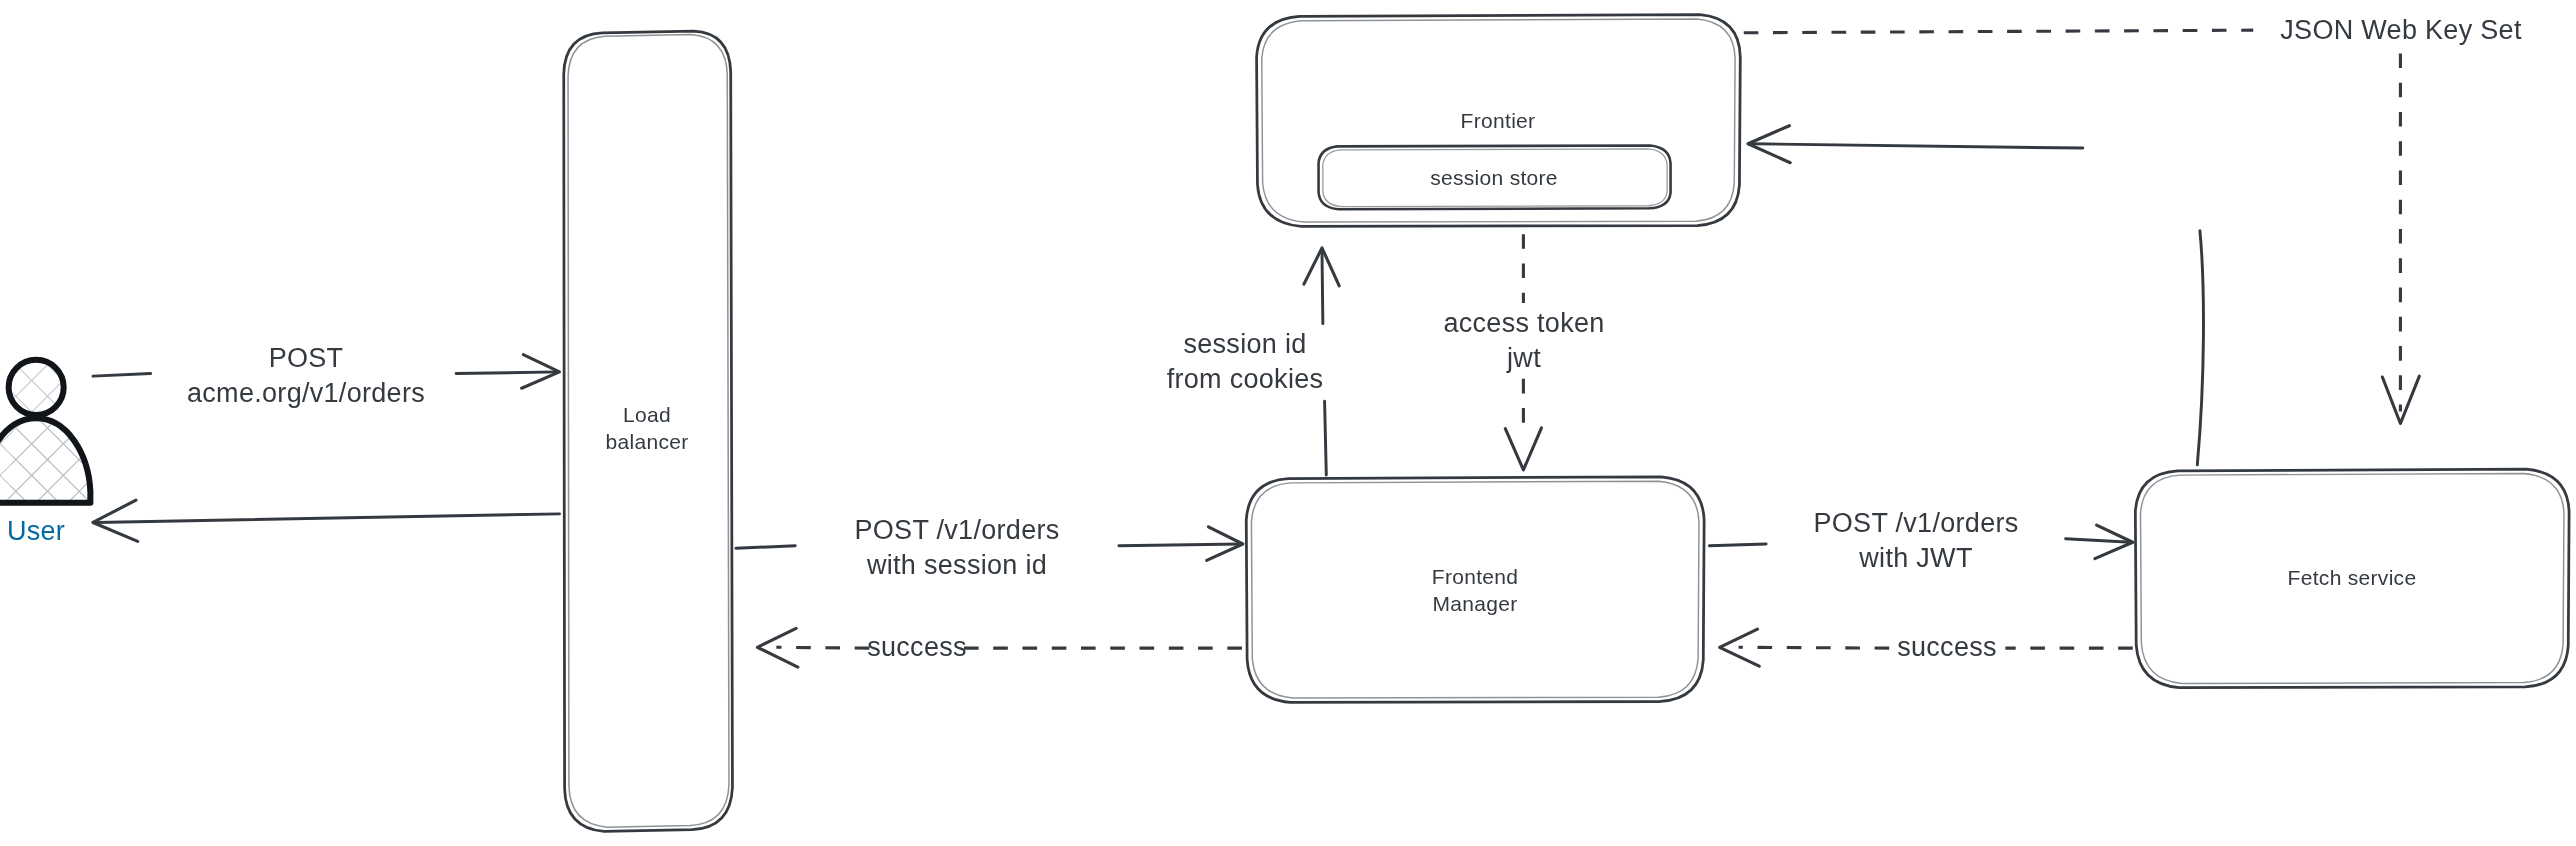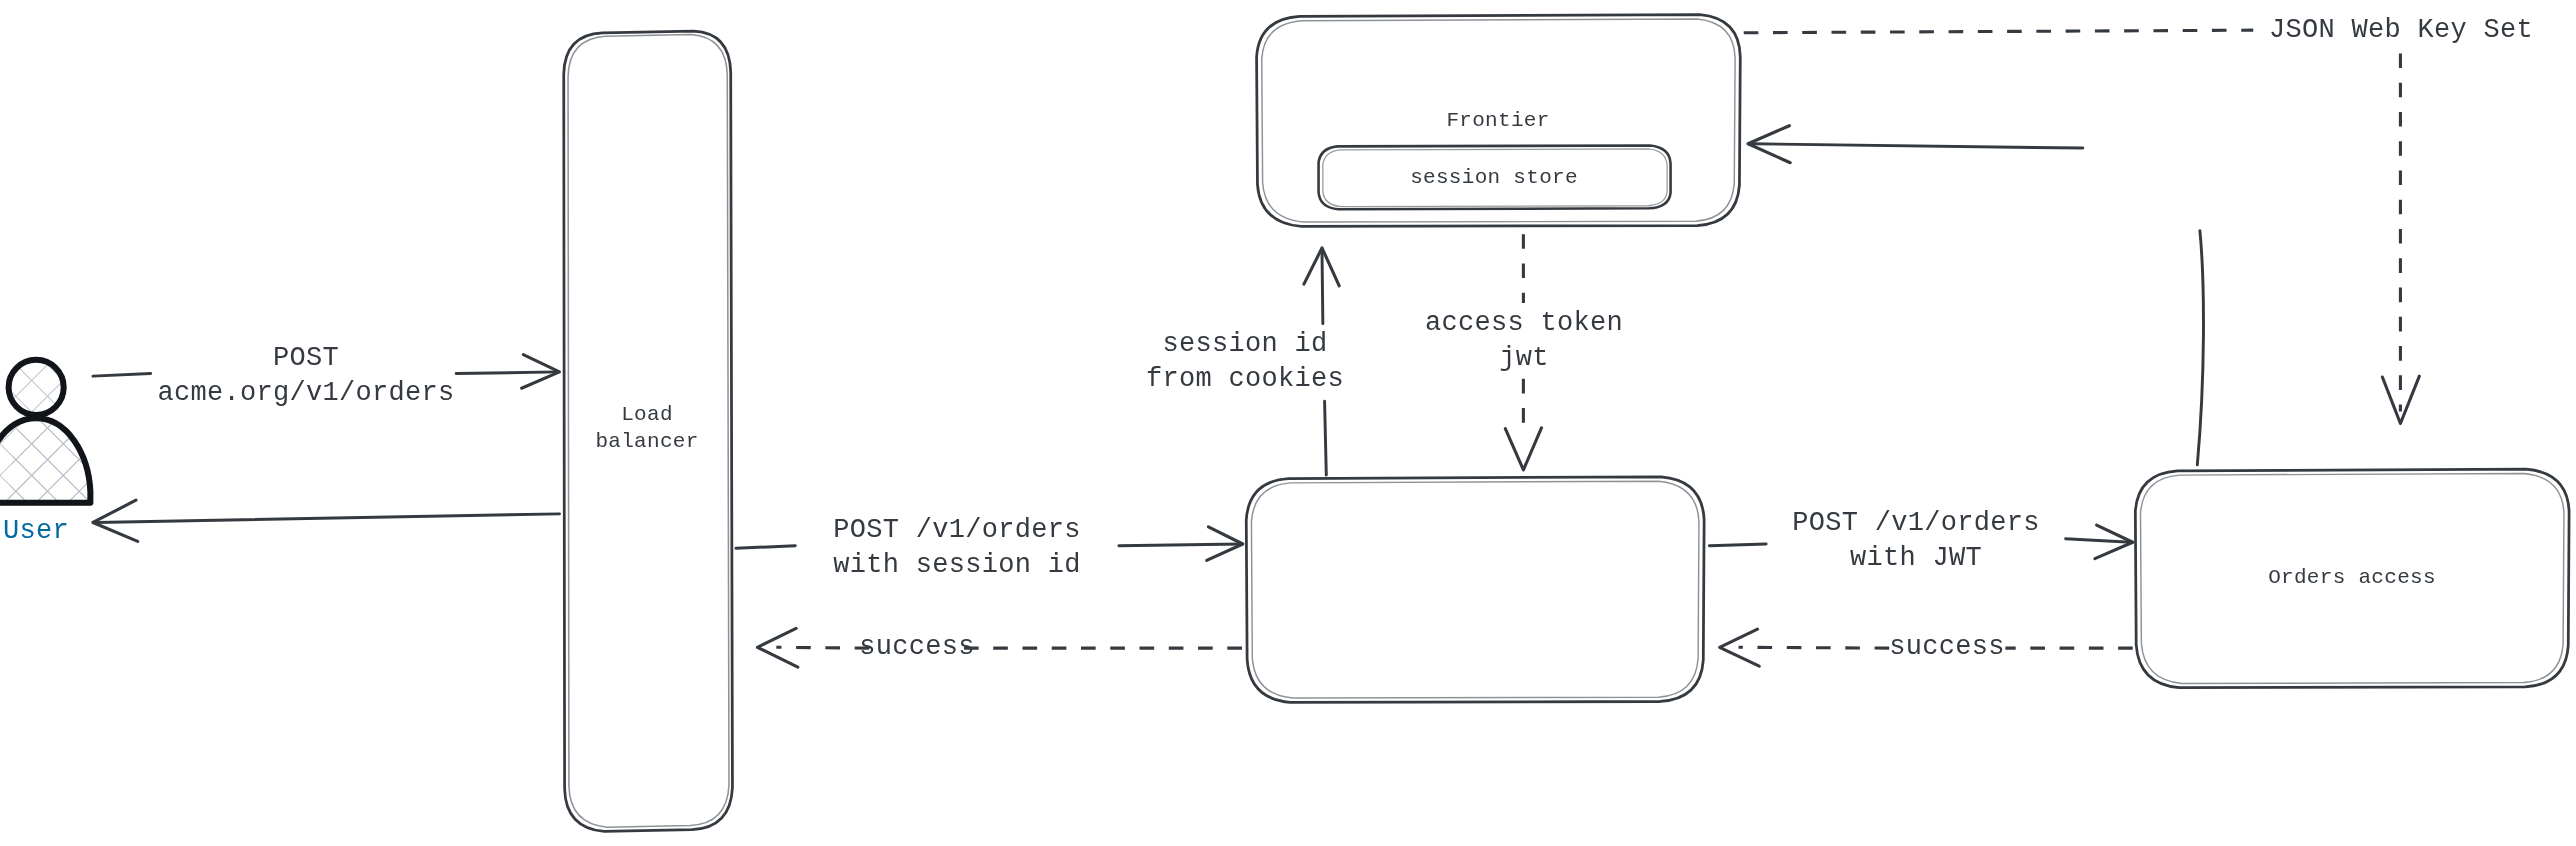--- a/index.html
+++ b/index.html
@@ -76,21 +76,21 @@
     fill: url(#hatchPattern);
     stroke: none;
   }
   .hatch-line {
     stroke: #b9c2cc;
     stroke-width: 2.2;
   }
   .label {
     position: absolute;
     color: #343a40;
-    font-family: Liberation Mono, monospace;
+    font-family: Liberation Sans, sans-serif;
     font-size: 27px;
     line-height: 1.28;
     letter-spacing: 0.3px;
     white-space: pre;
     text-align: center;
     transform: translate(-50%, -50%);
     pointer-events: none;
   }
   .node-label {
     font-size: 21px;
@@ -214,22 +214,24 @@
 
   <div class="label user-label" style="left:36px; top:531px;">User</div>
 
   <div class="label node-label" style="left:647px; top:428px;">Load
 balancer</div>
 
   <div class="label node-label" style="left:1498px; top:121px;">Frontier</div>
 
   <div class="label node-label" style="left:1494px; top:178px;">session store</div>
 
-
-  <div class="label node-label" style="left:2352px; top:578px;">Orders access</div>
+  <div class="label node-label" style="left:1475px; top:590px;">Frontend
+Manager</div>
+
+  <div class="label node-label" style="left:2352px; top:578px;">Fetch service</div>
 
   <div class="label edge-label" style="left:306px; top:376px;">POST
 acme.org/v1/orders</div>
 
   <div class="label edge-label" style="left:957px; top:548px;">POST /v1/orders
 with session id</div>
 
   <div class="label edge-label" style="left:917px; top:648px;">success</div>
 
   <div class="label edge-label" style="left:1524px; top:341px;">access token

